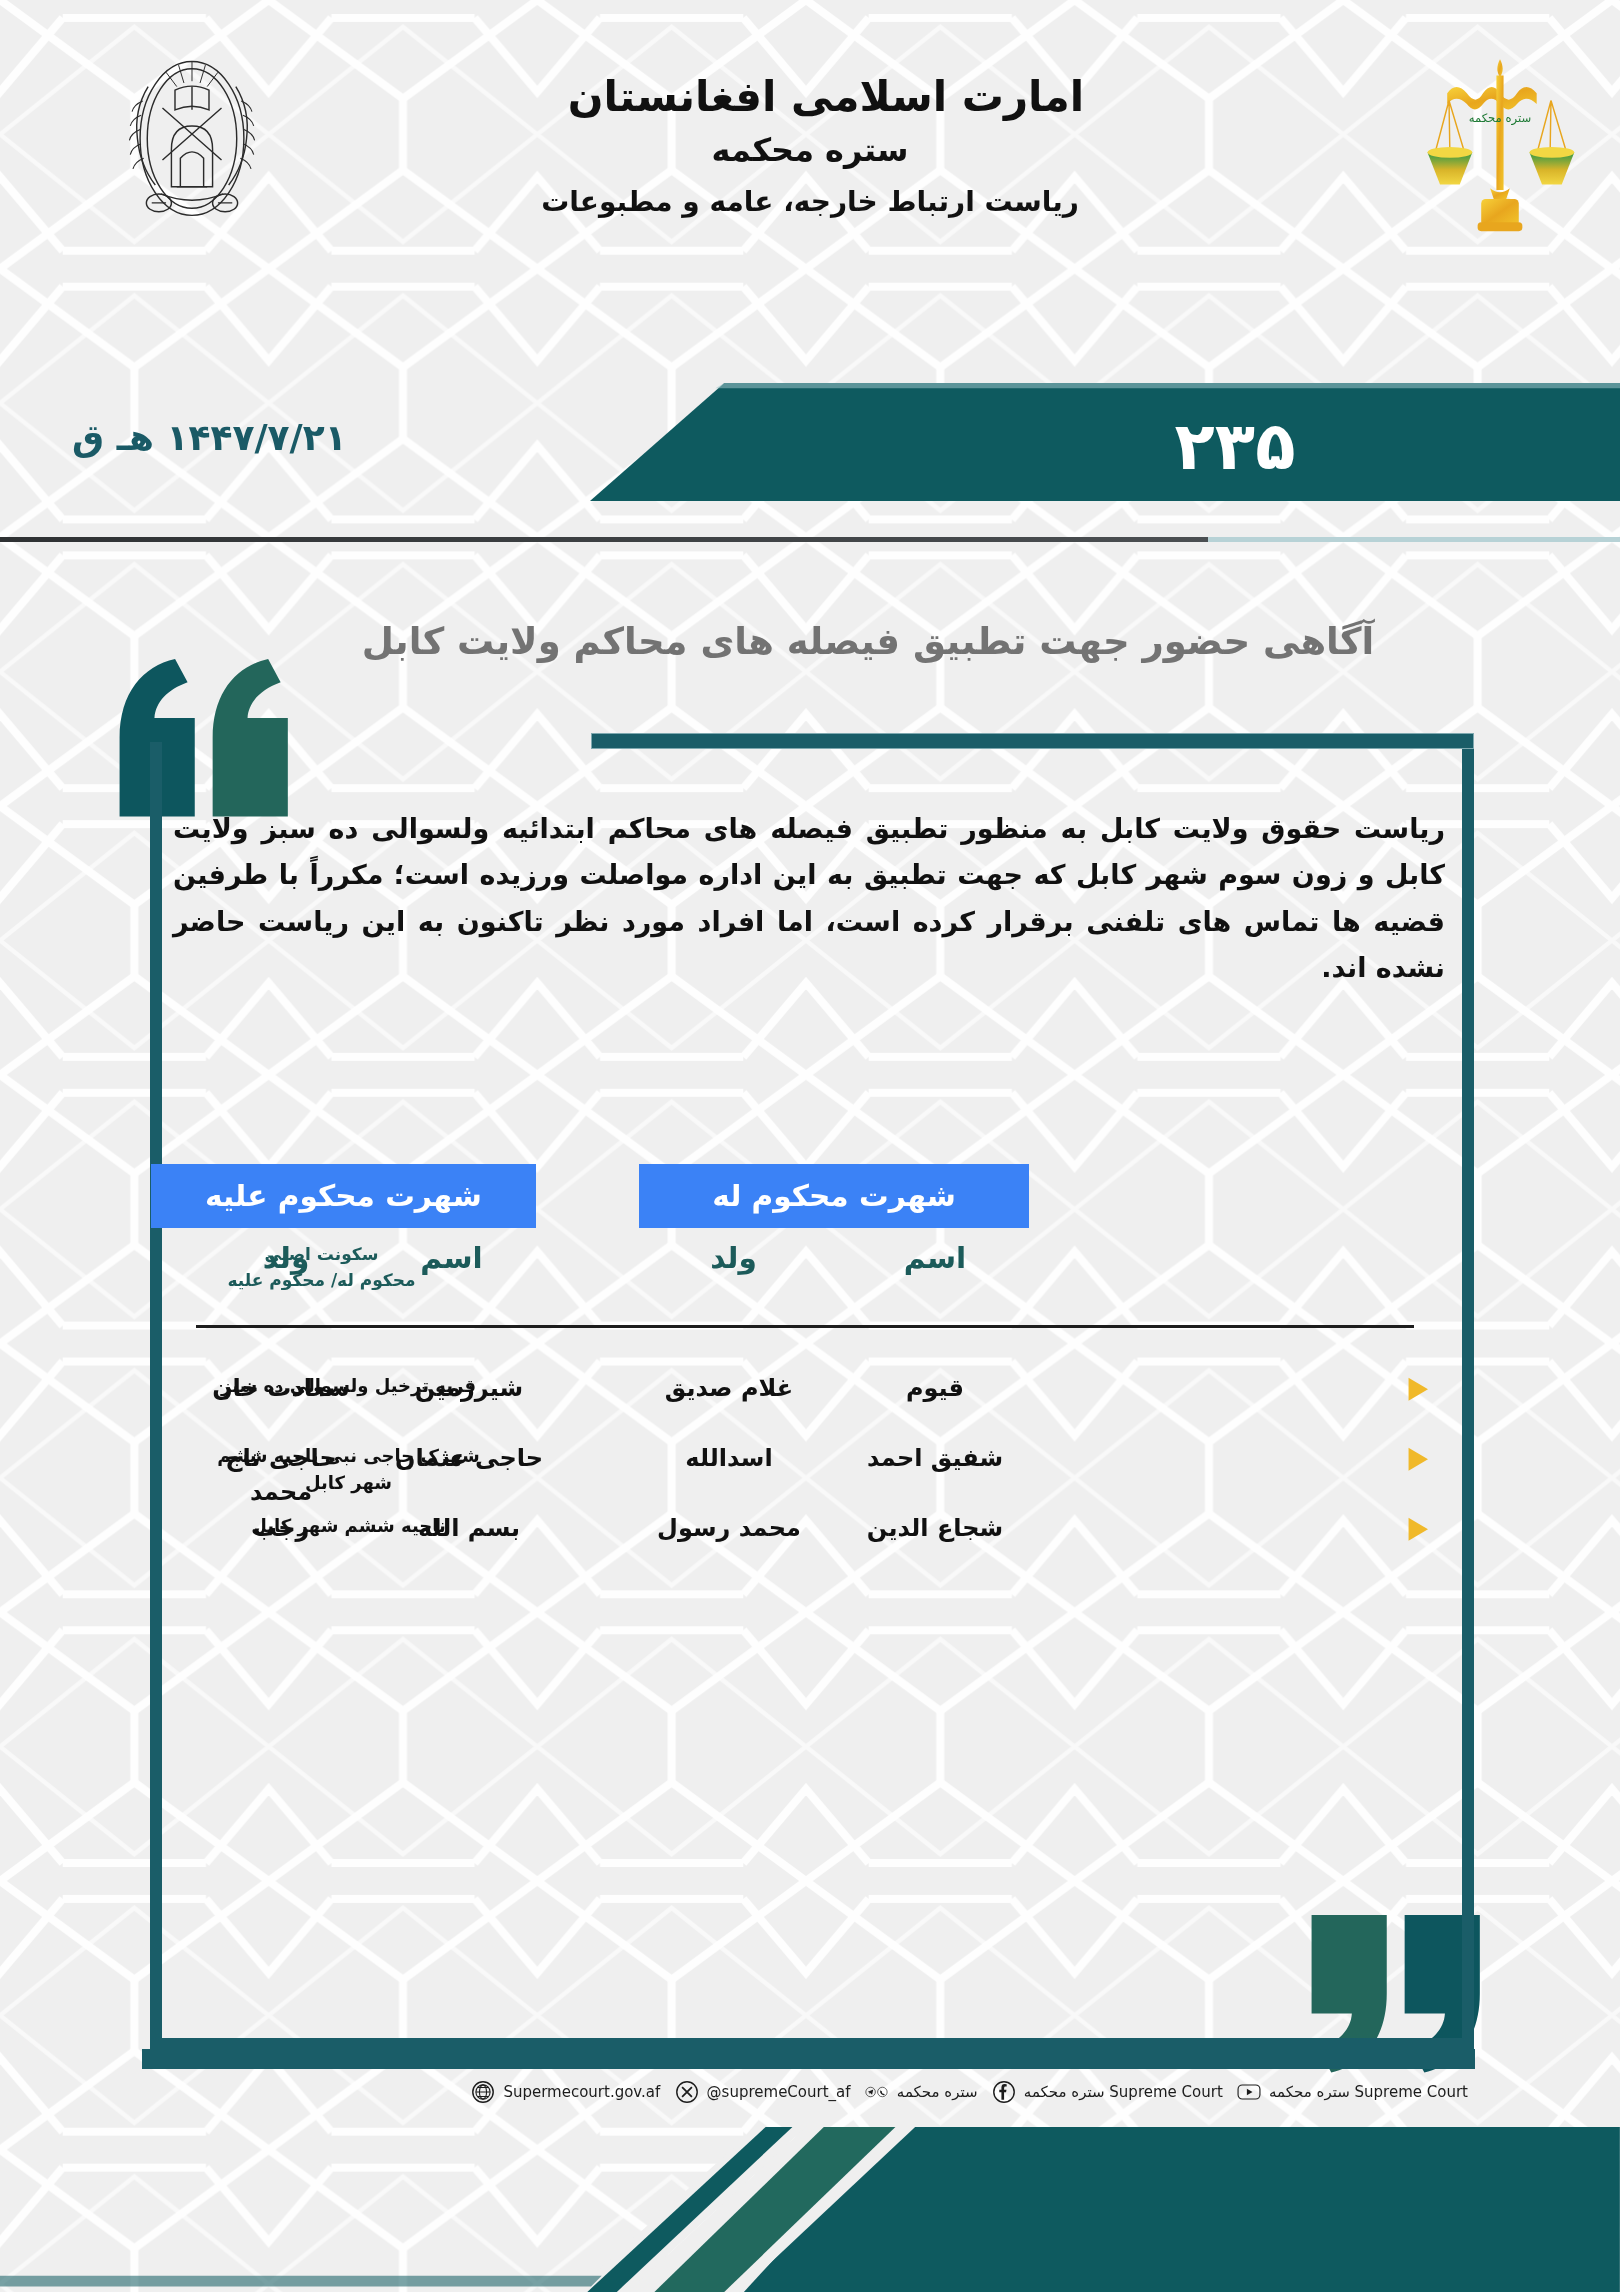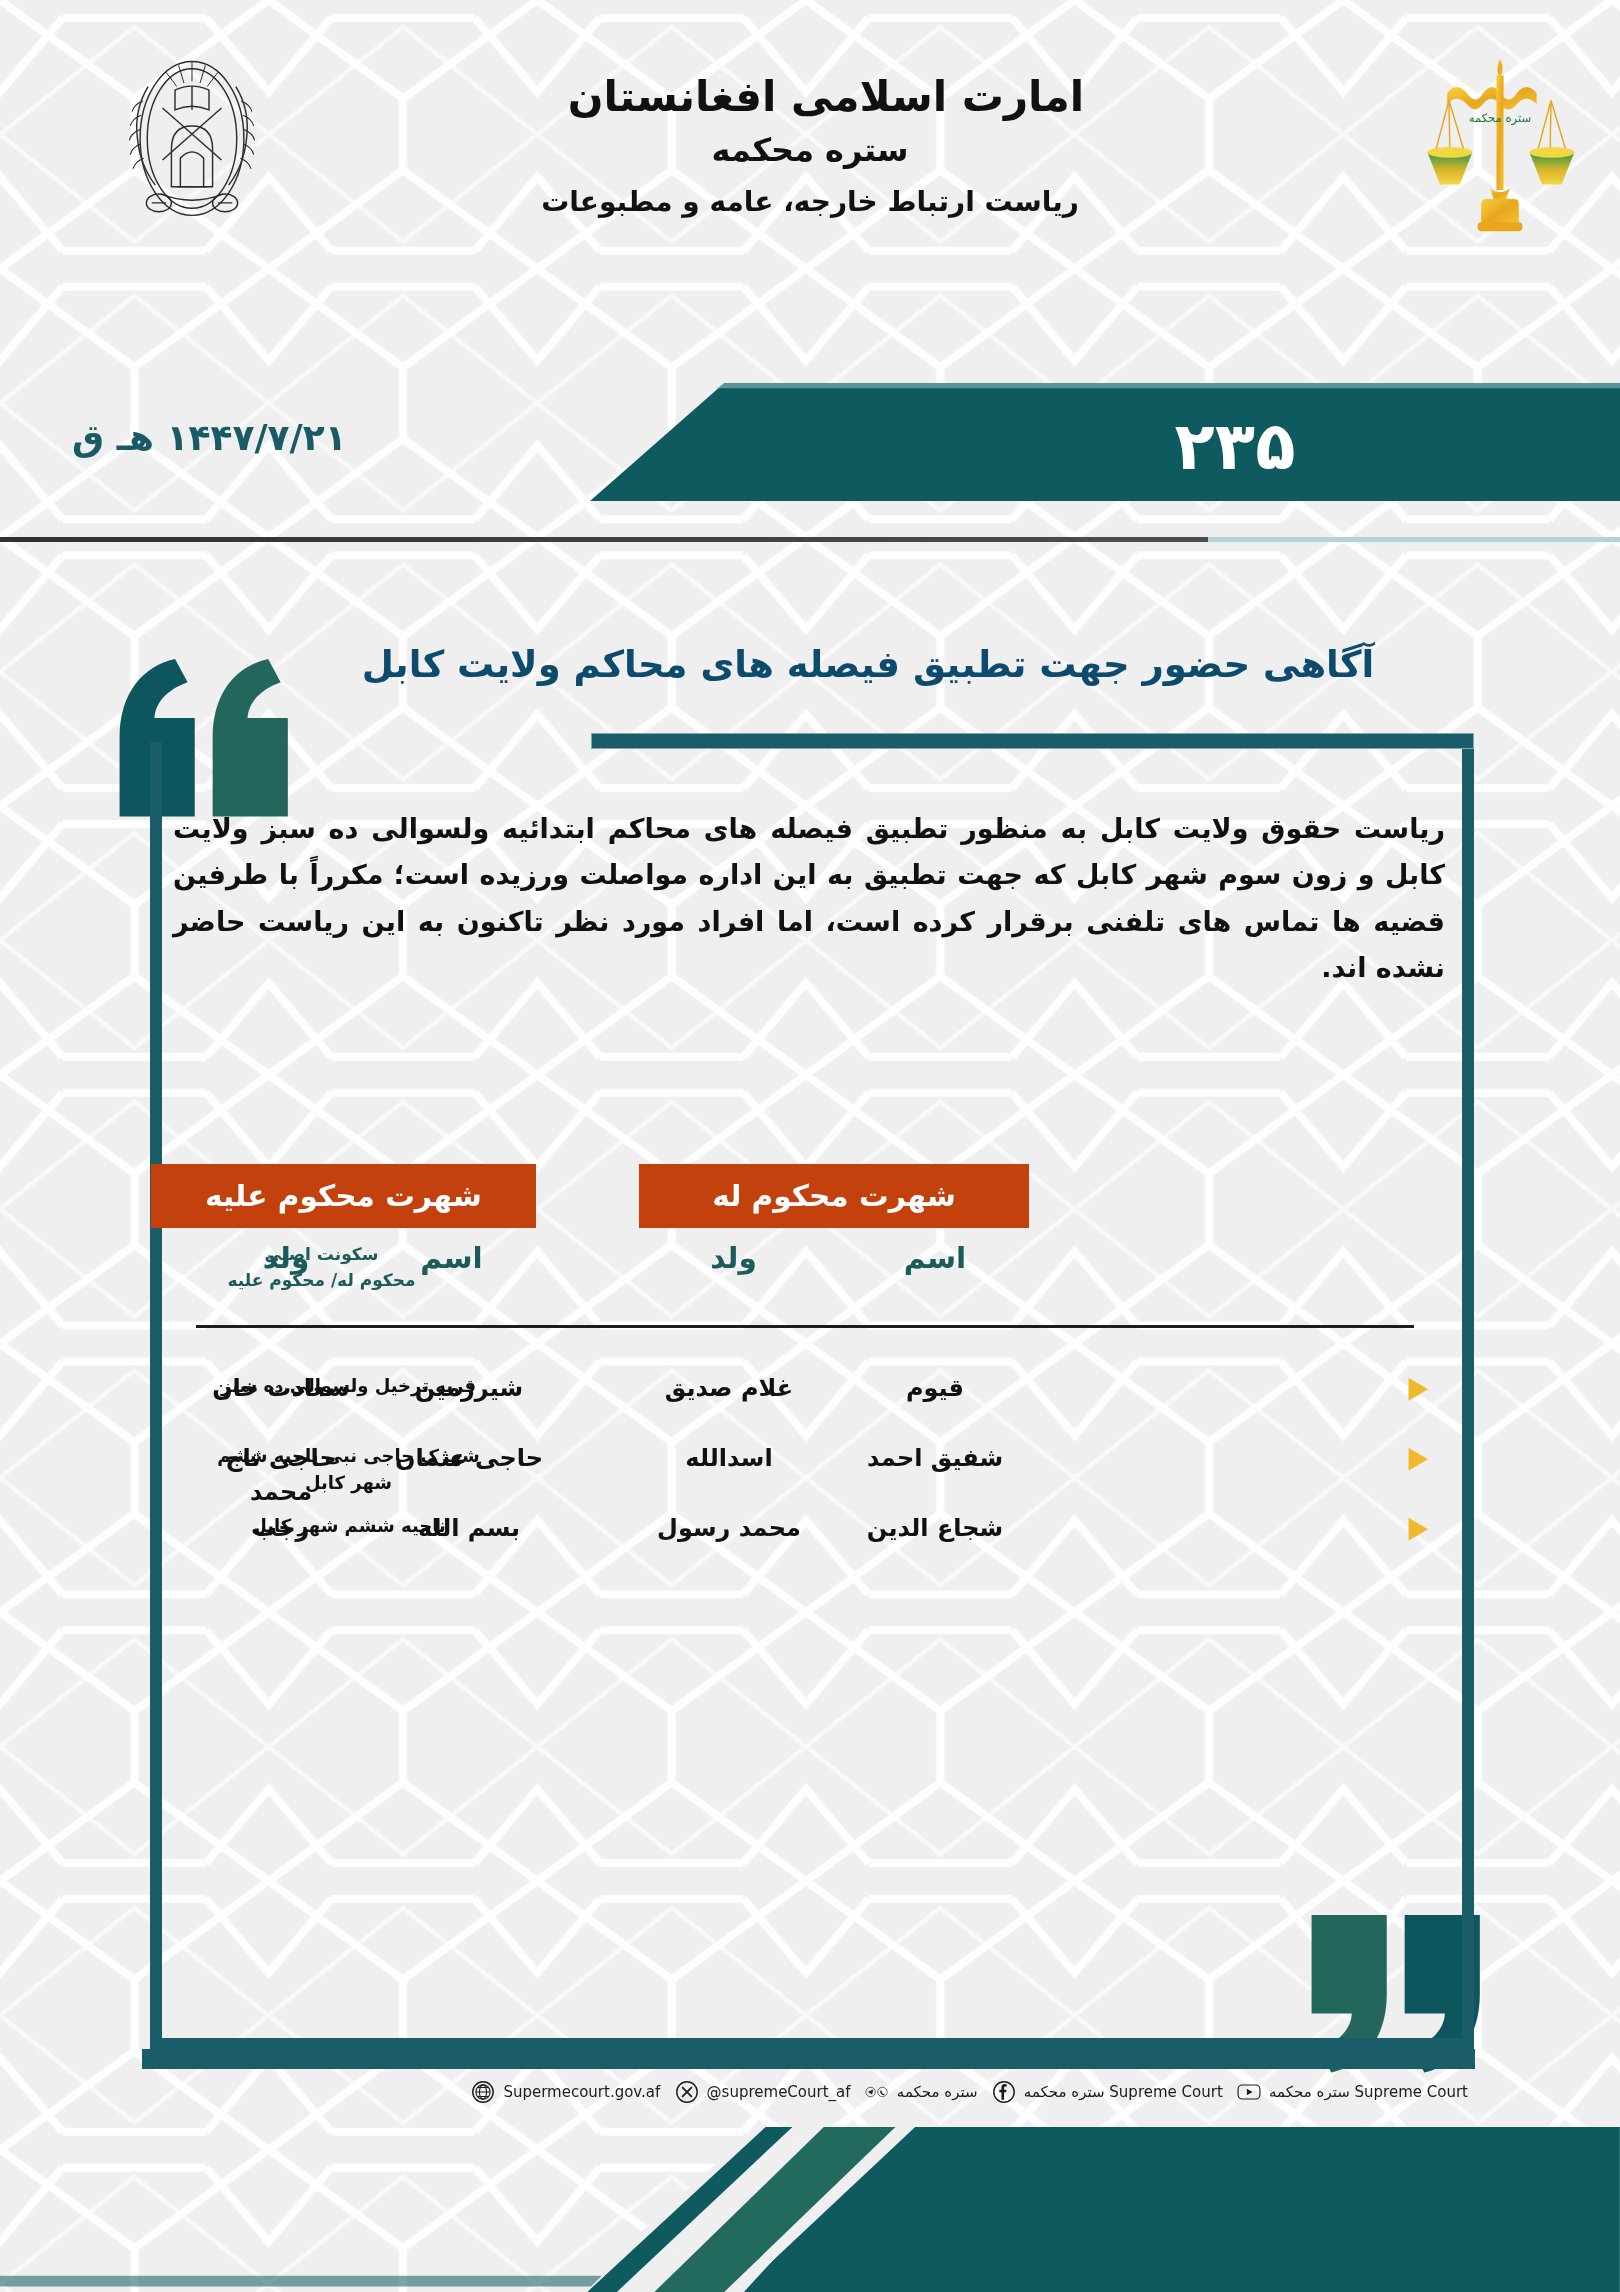--- a/index.html
+++ b/index.html
@@ -75,23 +75,23 @@
     position: absolute; top: 537px; left: 0; width: 1218px; height: 5.4px;
     background: linear-gradient(to left, #4b4f52, #2e3133);
   }
   .banner-rule-right {
     position: absolute; top: 537px; right: 0; width: 412px; height: 5.4px;
     background: #b7d2d6;
   }
 
   
   .doc-title {
-    position: absolute; top: 639px; right: 125px; width: 1254px;
+    position: absolute; top: 616px; right: 125px; width: 1254px;
     text-align: center; direction: rtl;
-    color: #0c4a6e; font-size: 37px; font-weight: bold;
+    color: #737373; font-size: 37px; font-weight: bold;
     line-height: 1.4;
   }
 
   
   .frame {
     position: absolute;
     top: 742px; left: 150px;
     width: 1324px; height: 1308px;
     border: 12.5px solid #1a5d68;
     border-top: none;
@@ -128,21 +128,21 @@
   
   .table-area {
     position: absolute; top: 1164px; right: 197px; width: 1236px;
     direction: rtl;
   }
   .group-headers {
     position: relative; height: 64px;
   }
   .group-head {
     position: absolute; top: 0;
-    background: #c2410c;
+    background: #3b82f6;
     color: #ffffff;
     font-size: 29.6px; font-weight: bold;
     display: flex; align-items: center; justify-content: center;
     height: 64px;
   }
   .gh-lah { right: 394px; width: 390px; }
   .gh-alaih { right: 887px; width: 385px; }
 
   .col-headers {
     position: relative; height: 75px; margin-top: 12.5px;

